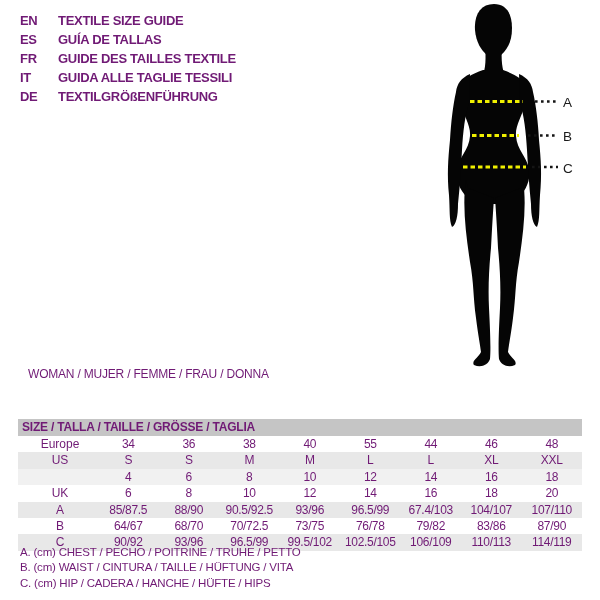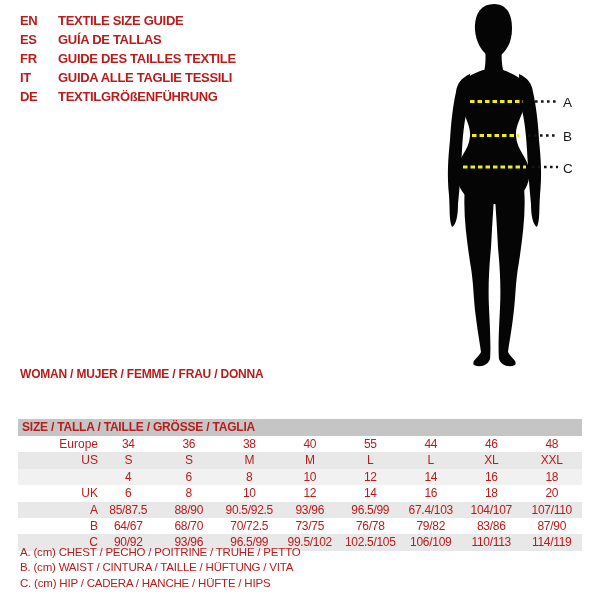--- a/index.html
+++ b/index.html
@@ -1,35 +1,35 @@
 <!DOCTYPE html>
 <html><head>
 <meta charset="utf-8">
 <style>
   html,body{margin:0;padding:0;background:#fff;}
   .page{
     position:relative;width:600px;height:600px;background:#ffffff;overflow:hidden;
-    font-family:"Liberation Sans","DejaVu Sans",sans-serif;color:#b91c1c;
+    font-family:"Liberation Sans","DejaVu Sans",sans-serif;color:#701a75;
   }
   
   .lang-block{position:absolute;left:20px;top:11px;}
   .lang-row{display:flex;line-height:19px;font-size:13px;font-weight:bold;letter-spacing:-0.3px;}
   .lang-code{width:38px;flex:0 0 38px;}
   .lang-title{white-space:nowrap;}
   
   .figure-area{position:absolute;left:430px;top:0;width:170px;height:370px;}
   .figure-area svg{display:block;width:170px;height:370px;}
   .measure-label{font-family:"Liberation Sans","DejaVu Sans",sans-serif;font-size:13.5px;fill:#1a1a1a;}
   
-  .gender-title{position:absolute;left:20px;top:367px;font-size:12px;font-weight:bold;letter-spacing:-0.2px;white-space:nowrap;}
+  .gender-title{position:absolute;left:28px;top:367px;font-size:12px;font-weight:normal;letter-spacing:-0.2px;white-space:nowrap;}
   
   .size-table{position:absolute;left:18px;top:391px;width:564px;font-size:12px;}
   .size-header{height:17px;line-height:17px;padding-left:4px;font-weight:bold;letter-spacing:-0.2px;margin-top:28px;}
   .t-row{display:flex;height:16.4px;line-height:16.4px;}
-  .t-label{flex:0 0 76px;padding-left:4px;text-align:right;white-space:nowrap;}
+  .t-label{flex:0 0 76px;padding-left:4px;text-align:center;white-space:nowrap;}
   .t-cell{flex:1 1 0;text-align:center;white-space:nowrap;letter-spacing:-0.3px;}
   
   .legend-block{position:absolute;left:20px;top:545px;}
   .legend-row{font-size:11.5px;font-weight:normal;line-height:15.3px;letter-spacing:-0.2px;white-space:nowrap;}
 </style>
 </head>
 <body>
 
 <div class="page">
 

